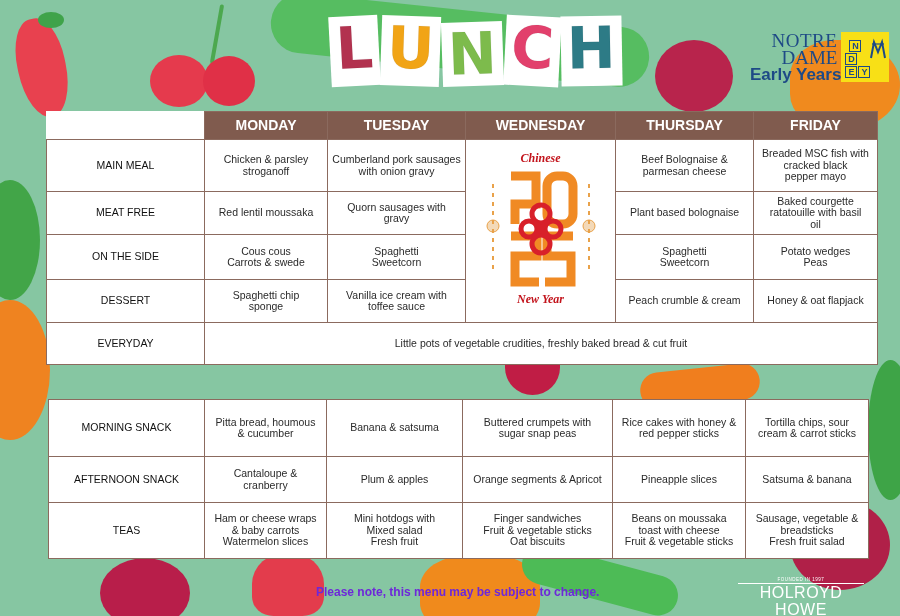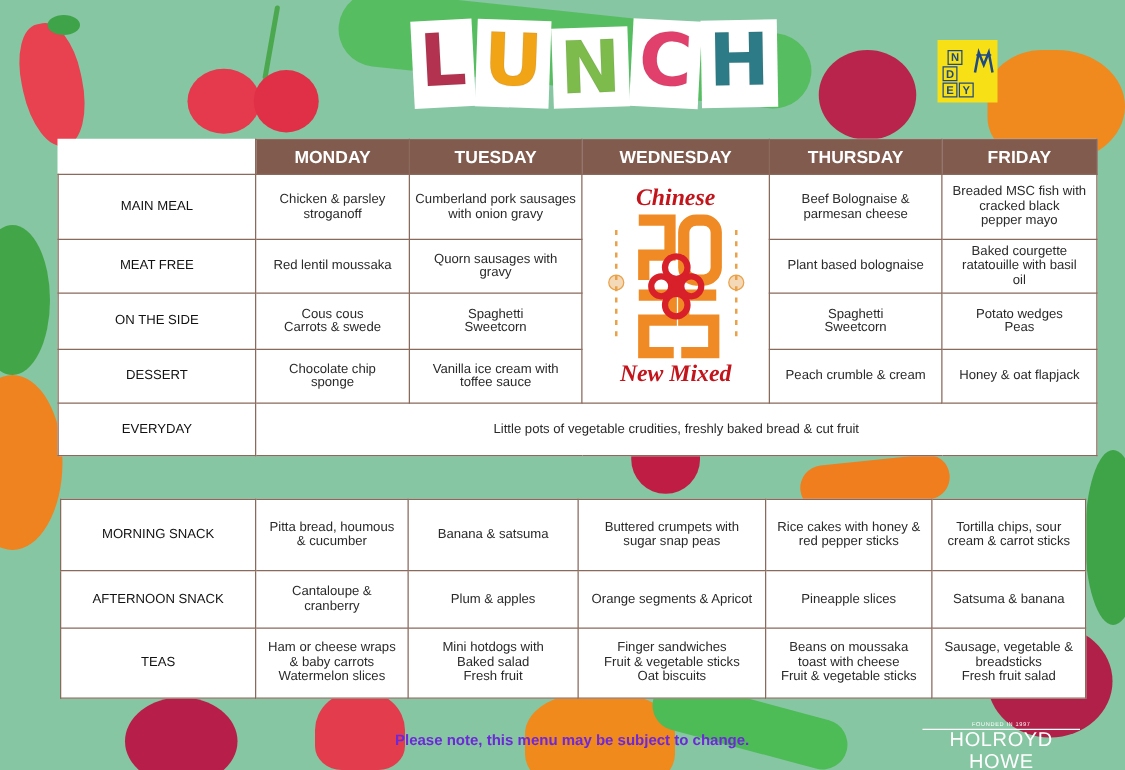--- a/index.html
+++ b/index.html
@@ -67,21 +67,21 @@
   td, th { border: 1.5px solid #8b6a5e; text-align: center; vertical-align: middle; font-size: 10.5px; line-height: 11.5px; color: #2a2a2a; padding: 0 3px; }
   th.day { background: #805b4e; color: #fff; font-size: 14px; font-weight: bold; }
   th.corner { background: transparent; border: none; }
   td.rowlabel { font-weight: normal; font-size: 10.5px; color: #111; }
   .t1 { left: 46px; top: 111px; }
   .t2 { left: 48px; top: 399px; }
   .cell-line { display: block; }
 
   
   .cny { position: relative; height: 100%; display: flex; flex-direction: column; align-items: center; justify-content: space-between; padding: 4px 0 8px; }
-  .cny .cn-top, .cny .cn-bot { font-family: "Liberation Serif", serif; font-style: italic; font-weight: bold; color: #c3141c; font-size: 19px; }
+  .cny .cn-top, .cny .cn-bot { font-family: "Liberation Serif", serif; font-style: italic; font-weight: bold; color: #c3141c; font-size: 12px; }
   .cny svg { display: block; }
 
   .note { position: absolute; left: 316px; top: 585px; font-size: 12px; font-weight: bold; color: #6d28d9; }
   .brand { position: absolute; left: 738px; top: 577px; width: 126px; text-align: center; color: #fff; }
   .brand .small { font-size: 4.5px; letter-spacing: .5px; line-height: 6px; }
   .brand .big { font-size: 16px; letter-spacing: .5px; border-top: 1px solid #fff; border-bottom: 1px solid #fff; line-height: 17px; }
 </style>
 </head>
 <body>
 
@@ -106,20 +106,25 @@
 
 <div class="title">
   <span>L</span>
   <span>U</span>
   <span>N</span>
   <span>C</span>
   <span>H</span>
 </div>
 
 <div class="logo">
+  <div class="logo-text">
+    <div class="l1">NOTRE</div>
+    <div class="l2">DAME</div>
+    <div class="l3">Early Years</div>
+  </div>
   <div class="logo-badge">
     <div class="blk" style="left:8px;top:8px;">N</div>
     <div class="blk" style="left:4px;top:21px;">D</div>
     <div class="blk" style="left:4px;top:34px;">E</div>
     <div class="blk" style="left:17px;top:34px;">Y</div>
     <svg style="position:absolute;left:28px;top:6px" width="18" height="22" viewBox="0 0 18 22">
       <path d="M2 20 L5 4 L9 14 L13 4 L16 20" fill="none" stroke="#1e4a86" stroke-width="2"></path>
       <path d="M3 6 L15 6" stroke="#1e4a86" stroke-width="1.2"></path>
     </svg>
   </div>
@@ -168,21 +173,21 @@
           <path d="M30 72 H56 V92 H34 V118 H58" fill="none" stroke="#f08a24" stroke-width="9"></path>
           <path d="M92 72 H66 V92 H90 V118 H64" fill="none" stroke="#f08a24" stroke-width="9"></path>
           <g fill="none" stroke="#d8202a" stroke-width="5">
             <circle cx="60" cy="50" r="9"></circle>
             <circle cx="60" cy="80" r="9"></circle>
             <circle cx="48" cy="65" r="8"></circle>
             <circle cx="72" cy="65" r="8"></circle>
             <path d="M52 56 L68 74 M68 56 L52 74"></path>
           </g>
         </svg>
-        <div class="cn-bot">New Mixed</div>
+        <div class="cn-bot">New Year</div>
       </div>
     </td>
     <td>
           <span class="cell-line">Beef Bolognaise &amp;</span>
           <span class="cell-line">parmesan cheese</span>
         </td>
     <td>
           <span class="cell-line">Breaded MSC fish with</span>
           <span class="cell-line">cracked black</span>
           <span class="cell-line">pepper mayo</span>
@@ -221,21 +226,21 @@
           <span class="cell-line">Sweetcorn</span>
         </td>
     <td>
           <span class="cell-line">Potato wedges</span>
           <span class="cell-line">Peas</span>
         </td>
   </tr>
   <tr style="height:43px">
     <td class="rowlabel">DESSERT</td>
     <td>
-          <span class="cell-line">Chocolate chip</span>
+          <span class="cell-line">Spaghetti chip</span>
           <span class="cell-line">sponge</span>
         </td>
     <td>
           <span class="cell-line">Vanilla ice cream with</span>
           <span class="cell-line">toffee sauce</span>
         </td>
     <td>
           <span class="cell-line">Peach crumble &amp; cream</span>
         </td>
     <td>
@@ -302,21 +307,21 @@
   </tr>
   <tr style="height:56px">
     <td class="rowlabel">TEAS</td>
     <td>
           <span class="cell-line">Ham or cheese wraps</span>
           <span class="cell-line">&amp; baby carrots</span>
           <span class="cell-line">Watermelon slices</span>
         </td>
     <td>
           <span class="cell-line">Mini hotdogs with</span>
-          <span class="cell-line">Baked salad</span>
+          <span class="cell-line">Mixed salad</span>
           <span class="cell-line">Fresh fruit</span>
         </td>
     <td>
           <span class="cell-line">Finger sandwiches</span>
           <span class="cell-line">Fruit &amp; vegetable sticks</span>
           <span class="cell-line">Oat biscuits</span>
         </td>
     <td>
           <span class="cell-line">Beans on moussaka</span>
           <span class="cell-line">toast with cheese</span>

